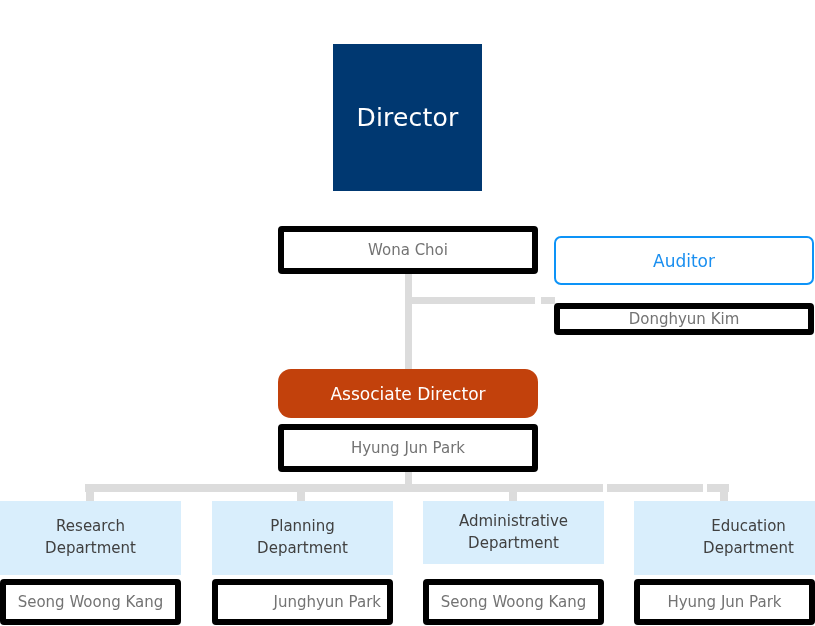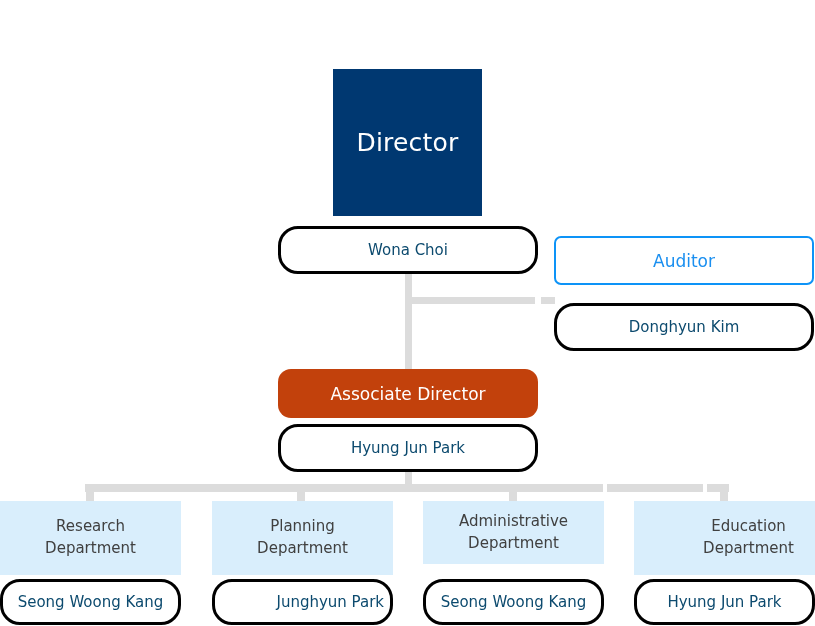--- a/index.html
+++ b/index.html
@@ -65,24 +65,24 @@
     background: #d9eefc;
     color: #404040;
     font-size: 15px;
     border-radius: 0;
     line-height: 1.45;
   }
 
   
   .node-person {
     background: #ffffff;
-    color: #0c4a6e;
+    color: #737373;
     font-size: 15px;
-    border: 3px solid #000000;
-    border-radius: 20px;
+    border: 6px solid #000000;
+    border-radius: 4px;
   }
 
   .node-label {
     display: block;
     padding: 0 6px;
     white-space: pre-line;
   }
 
   
   .conn {
@@ -91,38 +91,38 @@
   }
   .conn-v { width: 7px; }
   .conn-h { height: 7px; }
   .conn-stub { width: 8px; height: 9px; }
 </style>
 </head>
 <body>
 
 <div id="chart">
 
-  <div class="node node-root" style="left:333px; top:44px; width:149px; height:147px;margin-top:25px;">
+  <div class="node node-root" style="left:333px; top:44px; width:149px; height:147px;">
     <span class="node-label">Director</span>
   </div>
 
   <div class="node node-person" style="left:278px; top:226px; width:260px; height:48px;">
     <span class="node-label">Wona Choi</span>
   </div>
 
   <div class="conn conn-v" style="left:405px; top:274px; width:7px; height:96px;"></div>
 
   <div class="conn conn-h" style="left:412px; top:297px; width:123px; height:7px;"></div>
   <div class="conn" style="left:541px; top:297px; width:14px; height:7px;"></div>
 
   <div class="node node-title-outlined" style="left:554px; top:236px; width:260px; height:49px;">
     <span class="node-label">Auditor</span>
   </div>
 
-  <div class="node node-person" style="left:554px; top:303px; width:260px; height:48px;">
+  <div class="node node-person" style="left:554px; top:303px; width:260px; height:32px;">
     <span class="node-label">Donghyun Kim</span>
   </div>
 
   <div class="node node-title-filled" style="left:278px; top:369px; width:260px; height:49px;">
     <span class="node-label">Associate Director</span>
   </div>
 
   <div class="node node-person" style="left:278px; top:424px; width:260px; height:48px;">
     <span class="node-label">Hyung Jun Park</span>
   </div>

